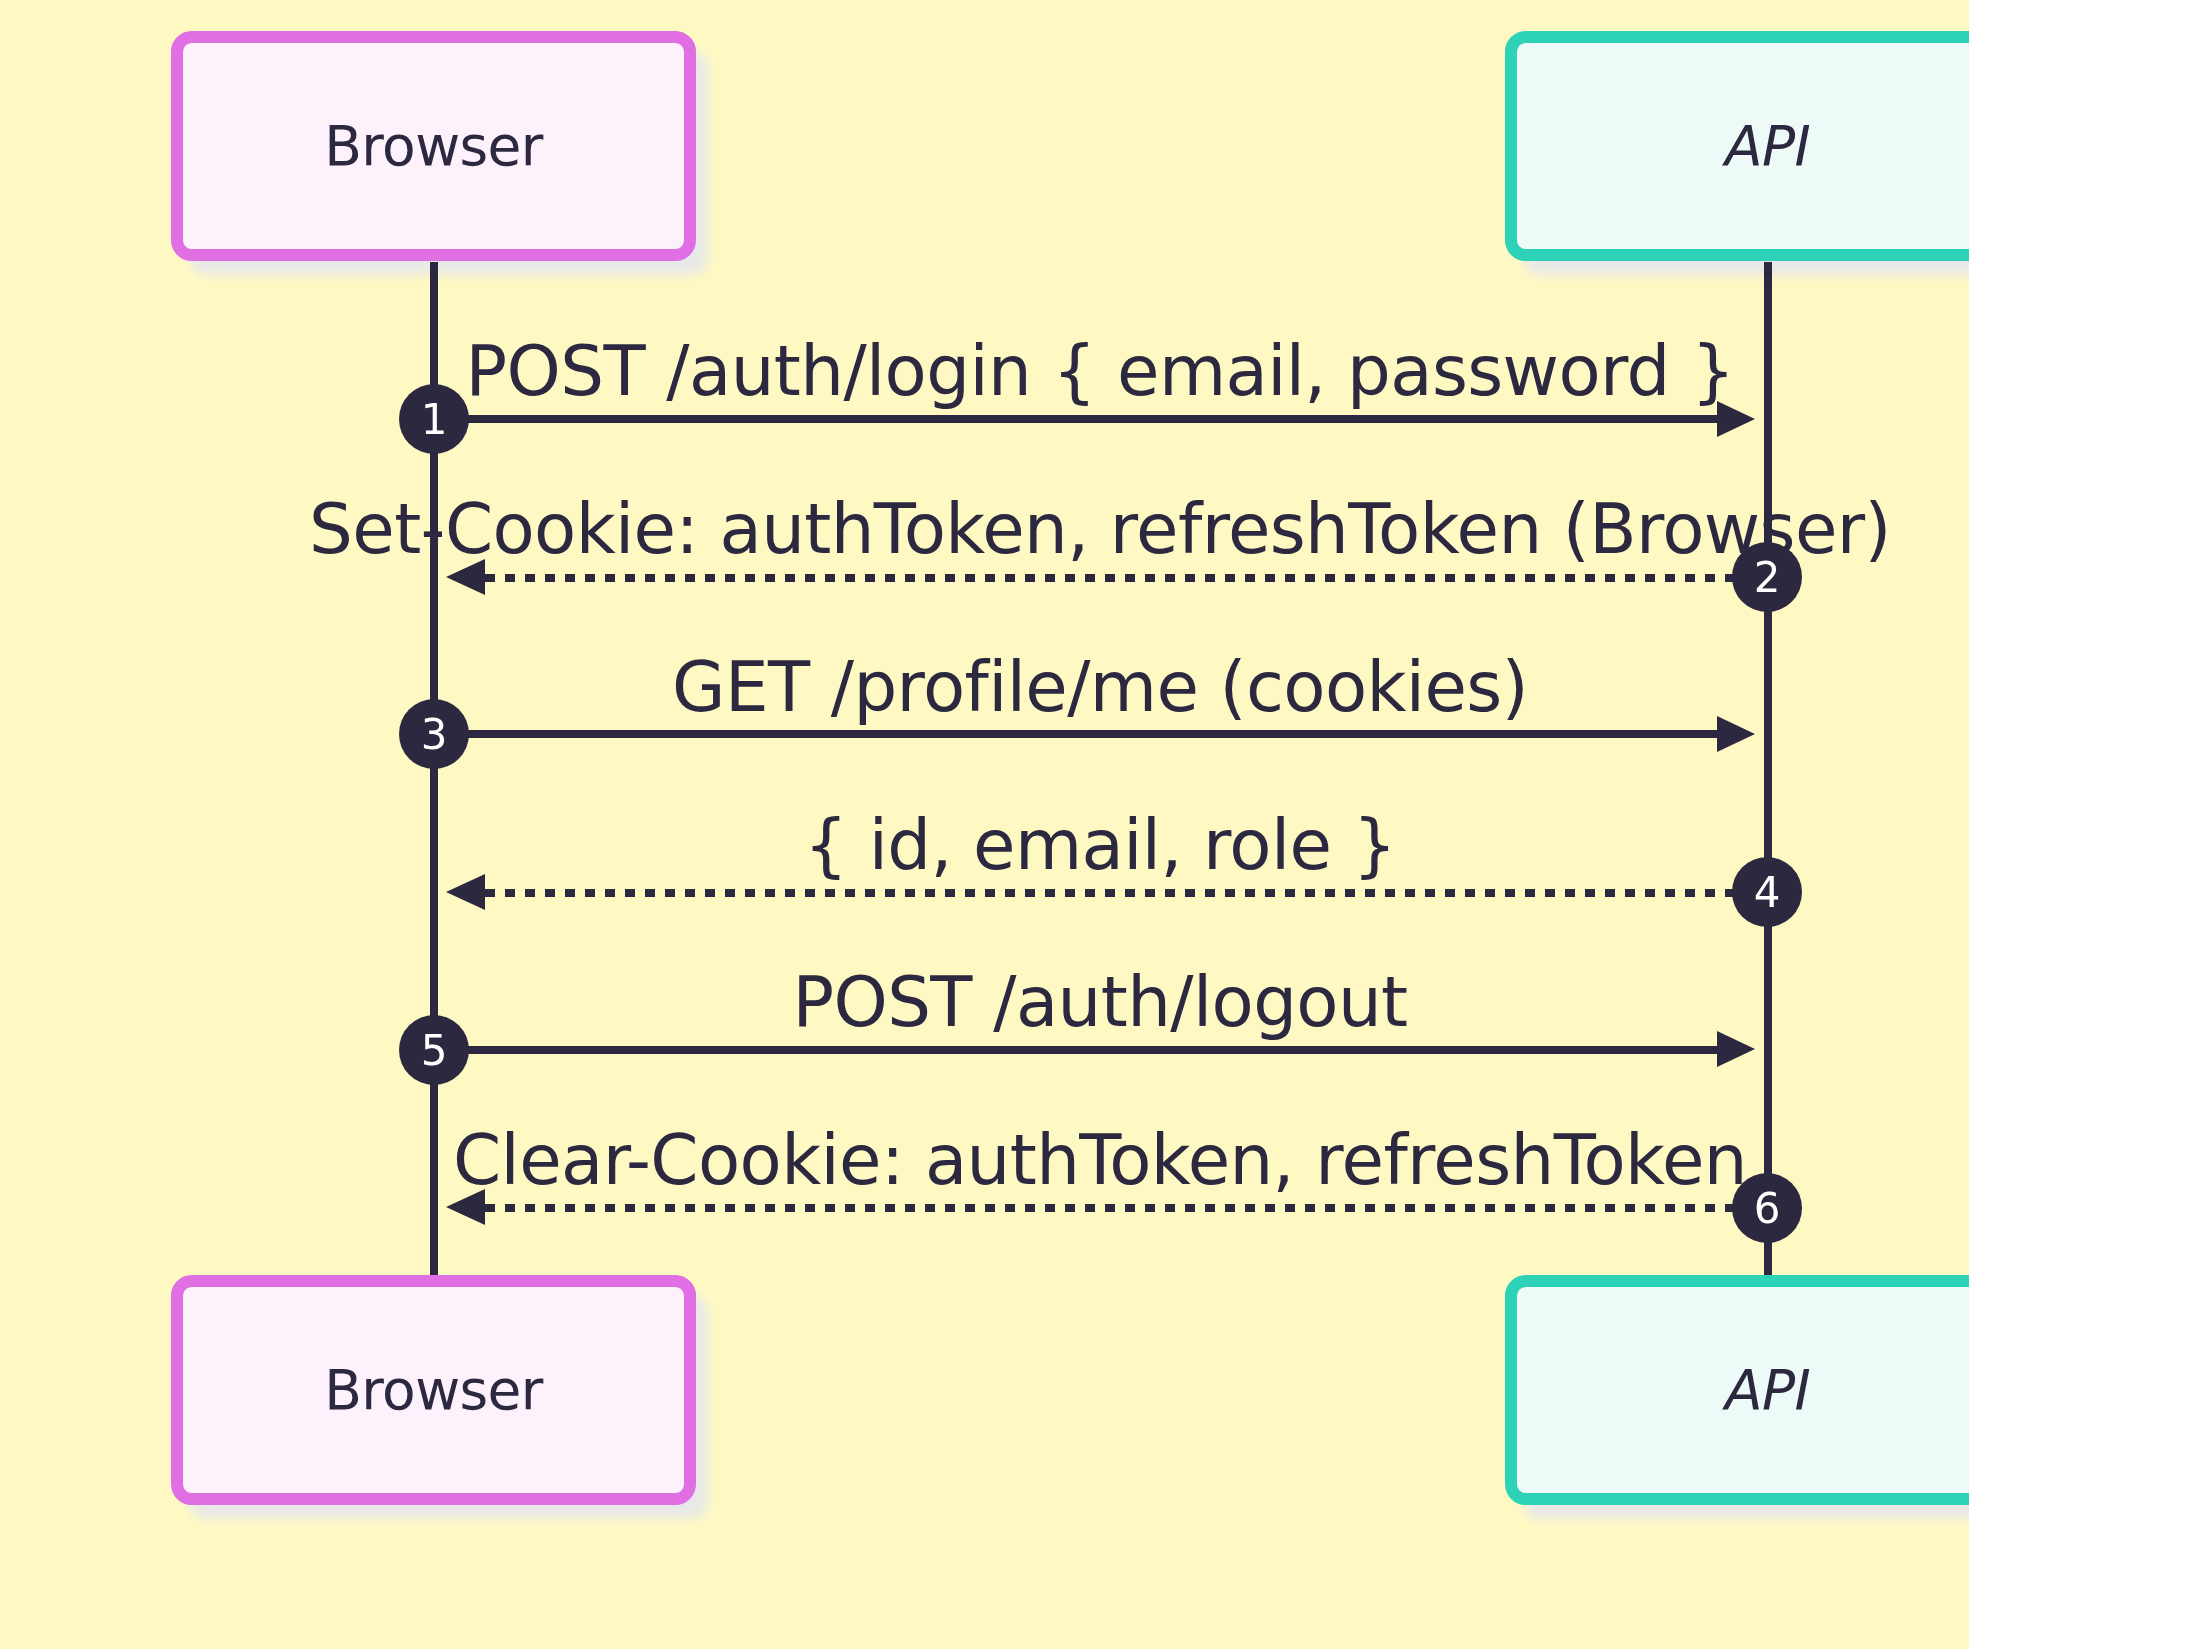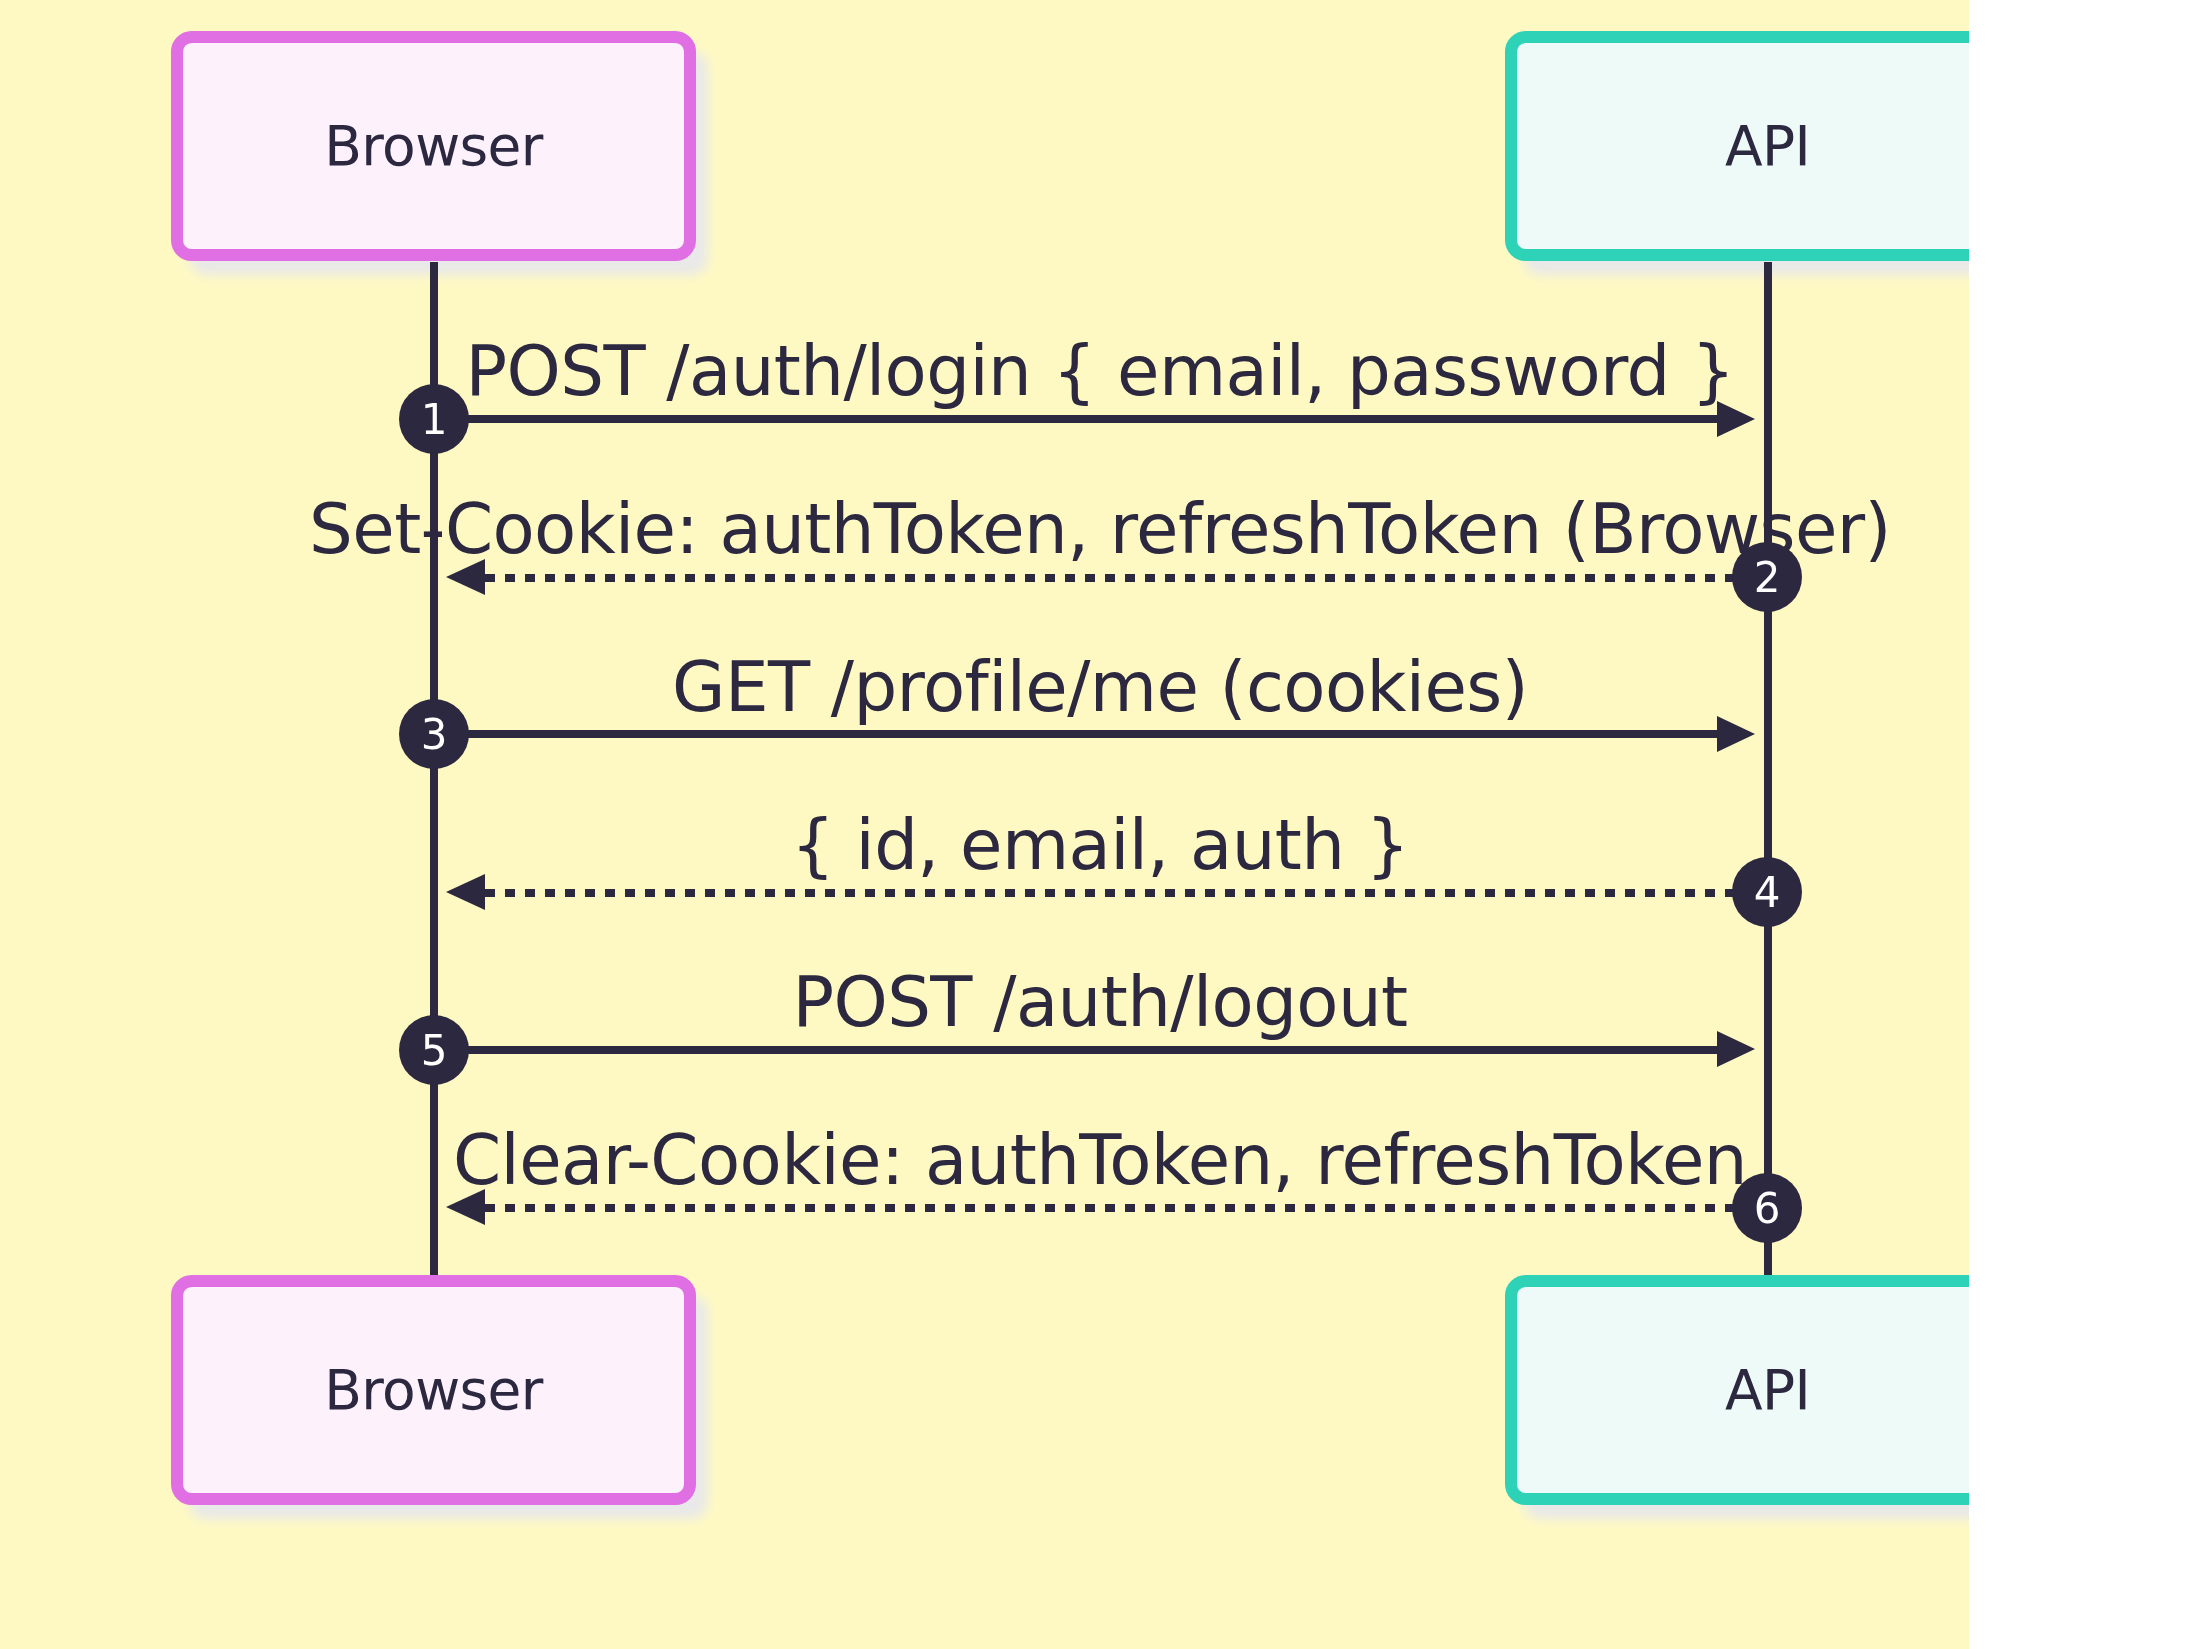--- a/index.html
+++ b/index.html
@@ -29,20 +29,21 @@
     align-items: center;
     justify-content: center;
   }
   .actor-box.browser {
     border-color: #df6fe2;
     background: #fdf1fc;
   }
   .actor-box.api {
     border-color: #2ed3b7;
     background: #edfaf7;
+    font-style: italic;
   }
   .actor-label {
     font-size: 55px;
     letter-spacing: -0.6px;
     color: #2b2840;
     white-space: nowrap;
   }
   .pos-top-left     { left: 171px;  top: 31px; }
   .pos-top-right    { left: 1505px; top: 31px; }
   .pos-bottom-left  { left: 171px;  top: 1275px; }
@@ -136,21 +137,21 @@
     <span>2</span>
   </div>
 
   <div class="msg-label" style="top:659px;">GET /profile/me (cookies)</div>
   <div class="shaft-solid" style="left:434px; top:730px; width:1286px;"></div>
   <div class="head-right" style="left:1717px; top:716px;"></div>
   <div class="seq-badge" style="left:399px; top:699px;">
     <span>3</span>
   </div>
 
-  <div class="msg-label" style="top:817px;">{ id, email, auth }</div>
+  <div class="msg-label" style="top:817px;">{ id, email, role }</div>
   <div class="shaft-dashed" style="left:485px; top:889px; width:1282px;"></div>
   <div class="head-left" style="left:446px; top:874px;"></div>
   <div class="seq-badge" style="left:1732px; top:857px;">
     <span>4</span>
   </div>
 
   <div class="msg-label" style="top:974px;text-align:right;">POST /auth/logout</div>
   <div class="shaft-solid" style="left:434px; top:1046px; width:1286px;"></div>
   <div class="head-right" style="left:1717px; top:1031px;"></div>
   <div class="seq-badge" style="left:399px; top:1015px;">

